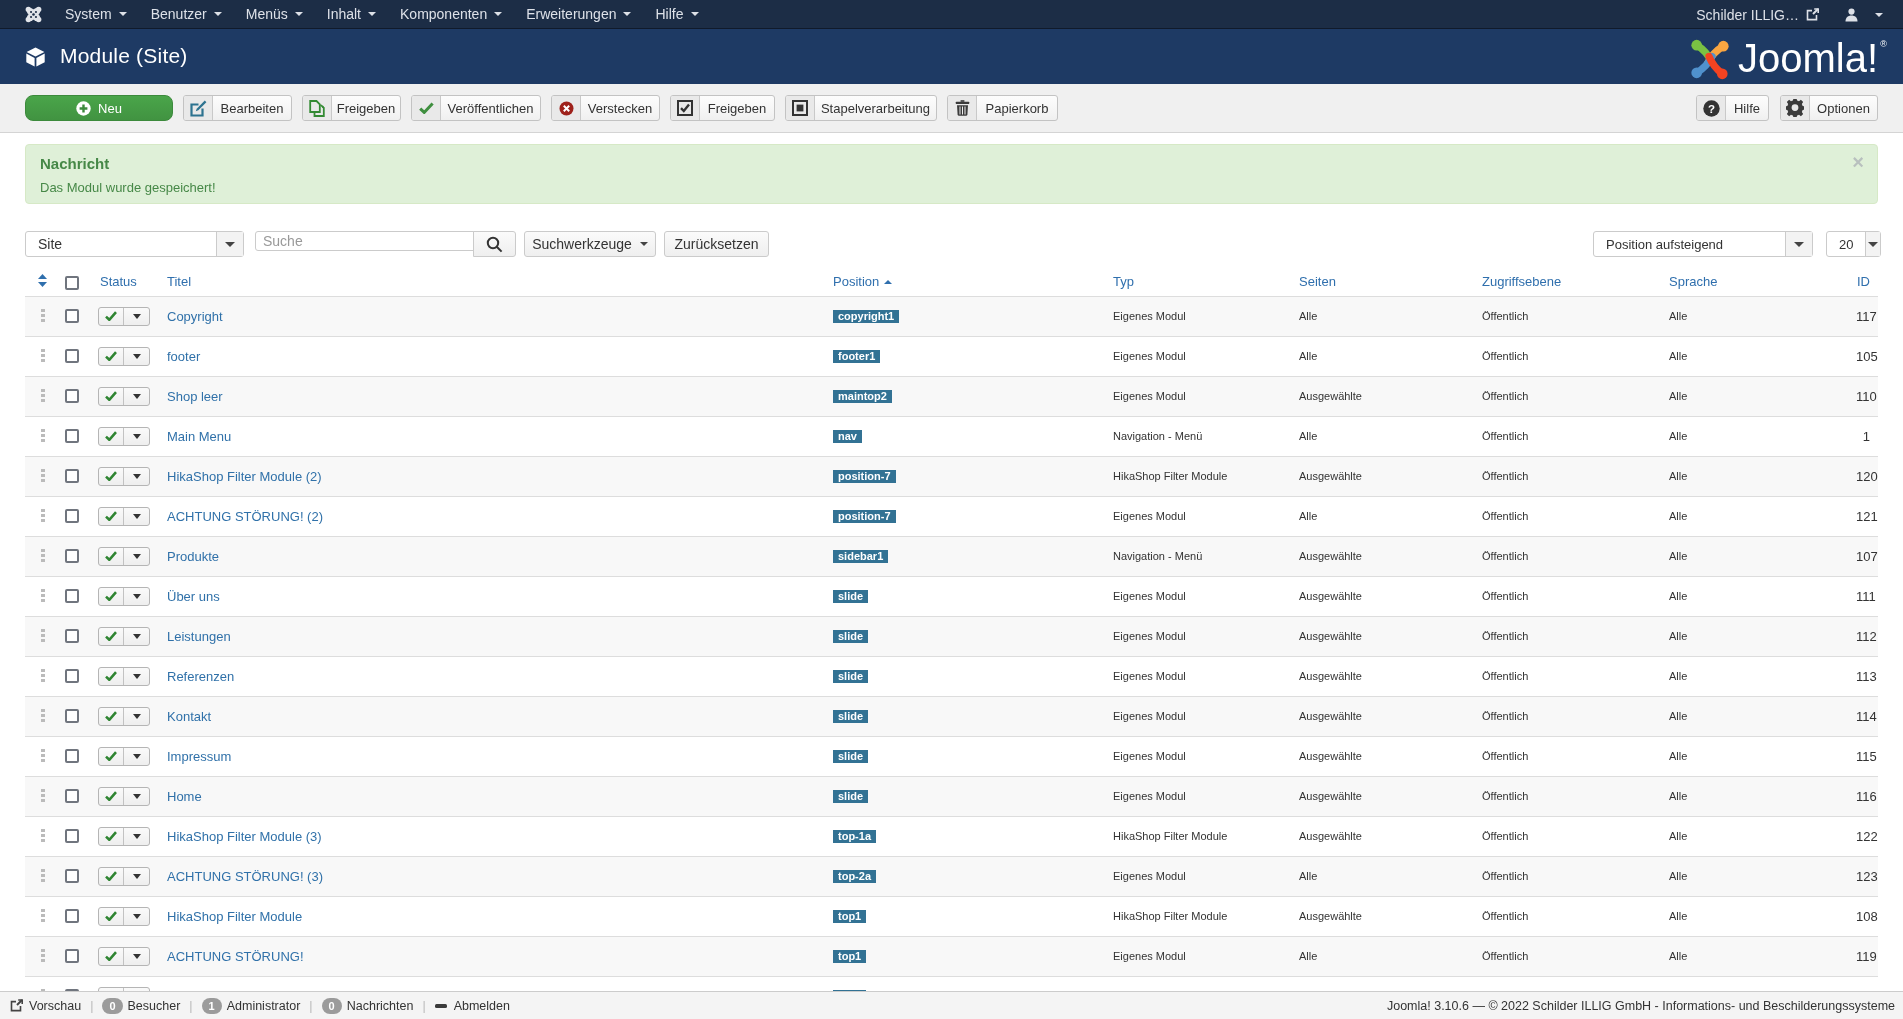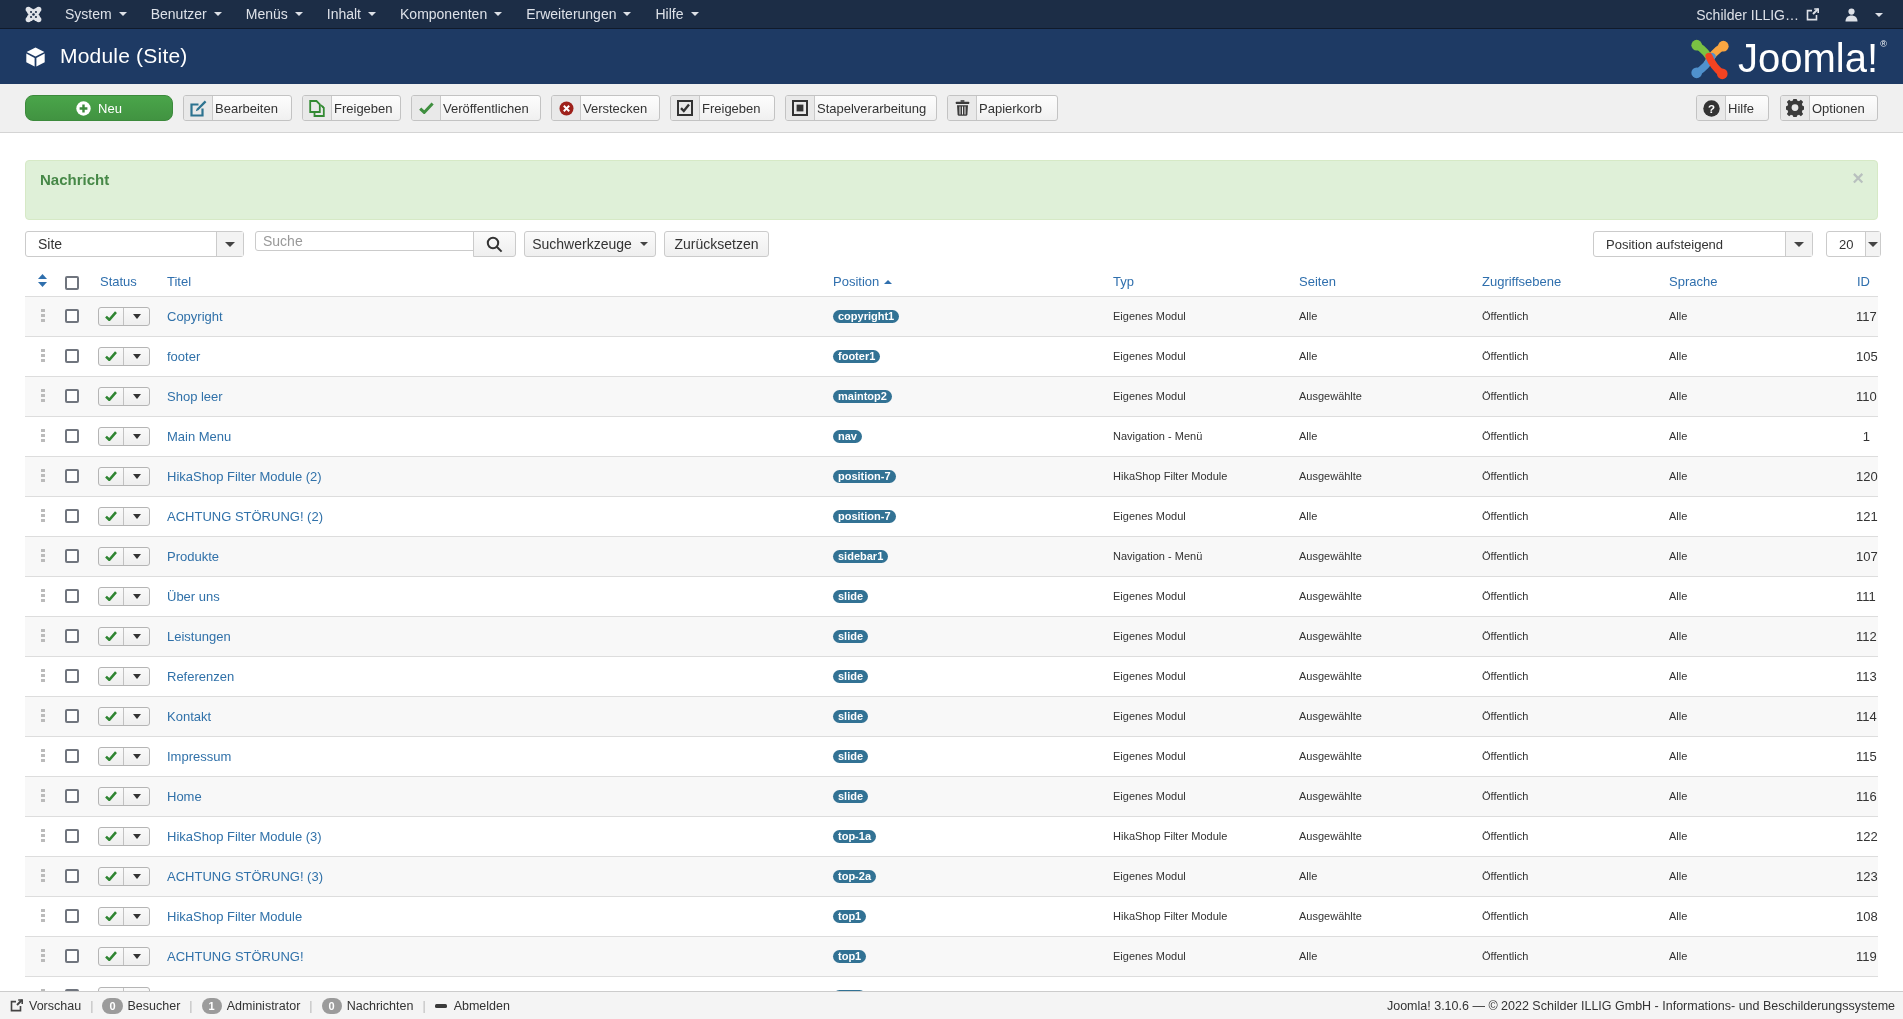--- a/index.html
+++ b/index.html
@@ -23,28 +23,28 @@
 .jlogo .jtext{color:#fff;font-size:40px;font-weight:400;margin-left:7px;margin-top:0px;position:relative;padding-right:9px}
 .jlogo .reg{color:#fff;font-size:9px;position:absolute;right:0;top:3px}
 
 .toolbarstrip{position:absolute;left:0;top:84px;width:100%;height:49px;background:#f0f0f0;
  border-bottom:1px solid #d4d4d4}
 .toolbar{position:absolute;left:25px;top:11px;display:flex}
 .btn{height:26px;border:1px solid #c3c3c3;border-radius:3px;background:linear-gradient(#fdfdfd,#f0f0f0);
  display:flex;align-items:center;margin-right:10px;font-size:13px;color:#333;overflow:hidden}
 .btn .iseg{width:29px;height:100%;flex:0 0 29px;background:#e9e9e9;border-right:1px solid #c9c9c9;
  display:flex;align-items:center;justify-content:center}
-.btn .lbl{flex:1;padding:0 2px}
+.btn .lbl{flex:1;text-align:center;padding:0 2px}
 .btn-new{width:148px;height:26px;border:1px solid #3c8a3c;border-radius:8px;margin-right:10px;
  background:linear-gradient(#4aa54a,#419341);color:#fff;display:flex;align-items:center;justify-content:center;font-size:13px}
 .btn-new svg{margin-right:7px}
 .toolbar-right{position:absolute;right:25px;top:11px;display:flex}
 .toolbar-right .btn{margin-right:0;margin-left:11px}
 
-.alert{position:absolute;left:25px;top:160px;width:1853px;height:60px;background:#dff0d8;
+.alert{position:absolute;left:25px;top:144px;width:1853px;height:60px;background:#dff0d8;
  border:1px solid #d6e9c6;border-radius:4px;color:#468847;padding:10px 14px}
 .alert h4{font-size:15px;font-weight:bold;margin-bottom:8px}
 .alert p{font-size:13px}
 .alert .close{position:absolute;right:13px;top:6px;font-size:20px;font-weight:bold;color:#99a; opacity:.55}
 
 .selbox{position:absolute;height:26px;border:1px solid #cbcbcb;border-radius:3px;background:#fff;
  display:flex;align-items:center;font-size:14px;color:#333}
 .selbox .txt{padding:0 12px;flex:1}
 .selbox .car{width:27px;height:100%;border-left:1px solid #cbcbcb;background:#f3f3f3;
  display:flex;align-items:center;justify-content:center}
@@ -59,21 +59,21 @@
 
 table{position:absolute;left:25px;top:263px;width:1853px;border-collapse:collapse;table-layout:fixed}
 th{font-size:13px;color:#2f6fad;font-weight:normal;text-align:left;padding:5px 5px 0 5px;height:33px;vertical-align:middle}
 td{font-size:11px;color:#333;padding:0 5px;height:40px;vertical-align:middle;border-top:1px solid #ddd}
 thead th{border-bottom:1px solid #ddd}
 tbody tr:nth-child(odd){background:#f8f8f8}
 td.ctr,th.ctr{text-align:center}
 td.rt,th.rt{text-align:right;padding-right:8px}
 a.tl{color:#3071a9;text-decoration:none;font-size:13px}
 .badge{display:inline-block;background:#327294;color:#fff;font-size:11px;font-weight:bold;
- padding:1px 5px;border-radius:8px;line-height:1}
+ padding:1px 5px;border-radius:0;line-height:1}
 .idv{font-size:13px}
 .cbx{display:inline-block;width:14px;height:14px;border:2px solid #70757e;border-radius:2px;background:#fff;vertical-align:middle}
 .stgrp{display:inline-flex;height:19px;border:1px solid #b5b5b5;border-radius:3px;overflow:hidden;background:linear-gradient(#fafafa,#eee)}
 .stgrp .sg{width:25px;display:flex;align-items:center;justify-content:center}
 .stgrp .sg.l{border-right:1px solid #c2c2c2}
 .stgrp .dcar{width:0;height:0;border-left:4px solid transparent;border-right:4px solid transparent;border-top:5px solid #333}
 .drag{display:inline-block;width:4px;height:13px;
  background:repeating-linear-gradient(#bbb 0 3px,transparent 3px 5px)}
 
 .upc{display:inline-block;width:0;height:0;border-left:4px solid transparent;border-right:4px solid transparent;
@@ -253,20 +253,21 @@
           <svg width="18" height="18" viewBox="0 0 18 18">
             <path fill="#3b3b3b" d="M18,10.6 L18,7.4 L15.6,7 C15.4,6.3 15.2,5.6 14.8,5 L16.2,3.1 L13.9,0.8 L12,2.2 C11.4,1.9 10.7,1.6 10,1.4 L9.6,-1 L6.4,-1 L6,1.4 C5.3,1.6 4.6,1.9 4,2.2 L2.1,0.8 L-0.2,3.1 L1.2,5 C0.9,5.6 0.6,6.3 0.4,7 L-2,7.4 L-2,10.6 L0.4,11 C0.6,11.7 0.9,12.4 1.2,13 L-0.2,14.9 L2.1,17.2 L4,15.8 C4.6,16.1 5.3,16.4 6,16.6 L6.4,19 L9.6,19 L10,16.6 C10.7,16.4 11.4,16.1 12,15.8 L13.9,17.2 L16.2,14.9 L14.8,13 C15.2,12.4 15.4,11.7 15.6,11 Z M8,12 A3.4,3.4 0 1,1 8,5.2 A3.4,3.4 0 1,1 8,12 Z" fill-rule="evenodd" transform="translate(1,0)"></path>
           </svg>
         </span>
         <span class="lbl">Optionen</span>
       </div>
  </div>
 </div>
 <div class="alert">
  <h4>Nachricht</h4>
+ <p>Das Modul wurde gespeichert!</p>
  <span class="close">×</span>
 </div>
 
 <div class="selbox" style="left:25px;top:231px;width:219px">
     <span class="txt">Site</span>
     <span class="car">
       <i></i>
     </span>
   </div>
 <div class="input" style="left:255px;top:231px;width:219px">Suche</div>

